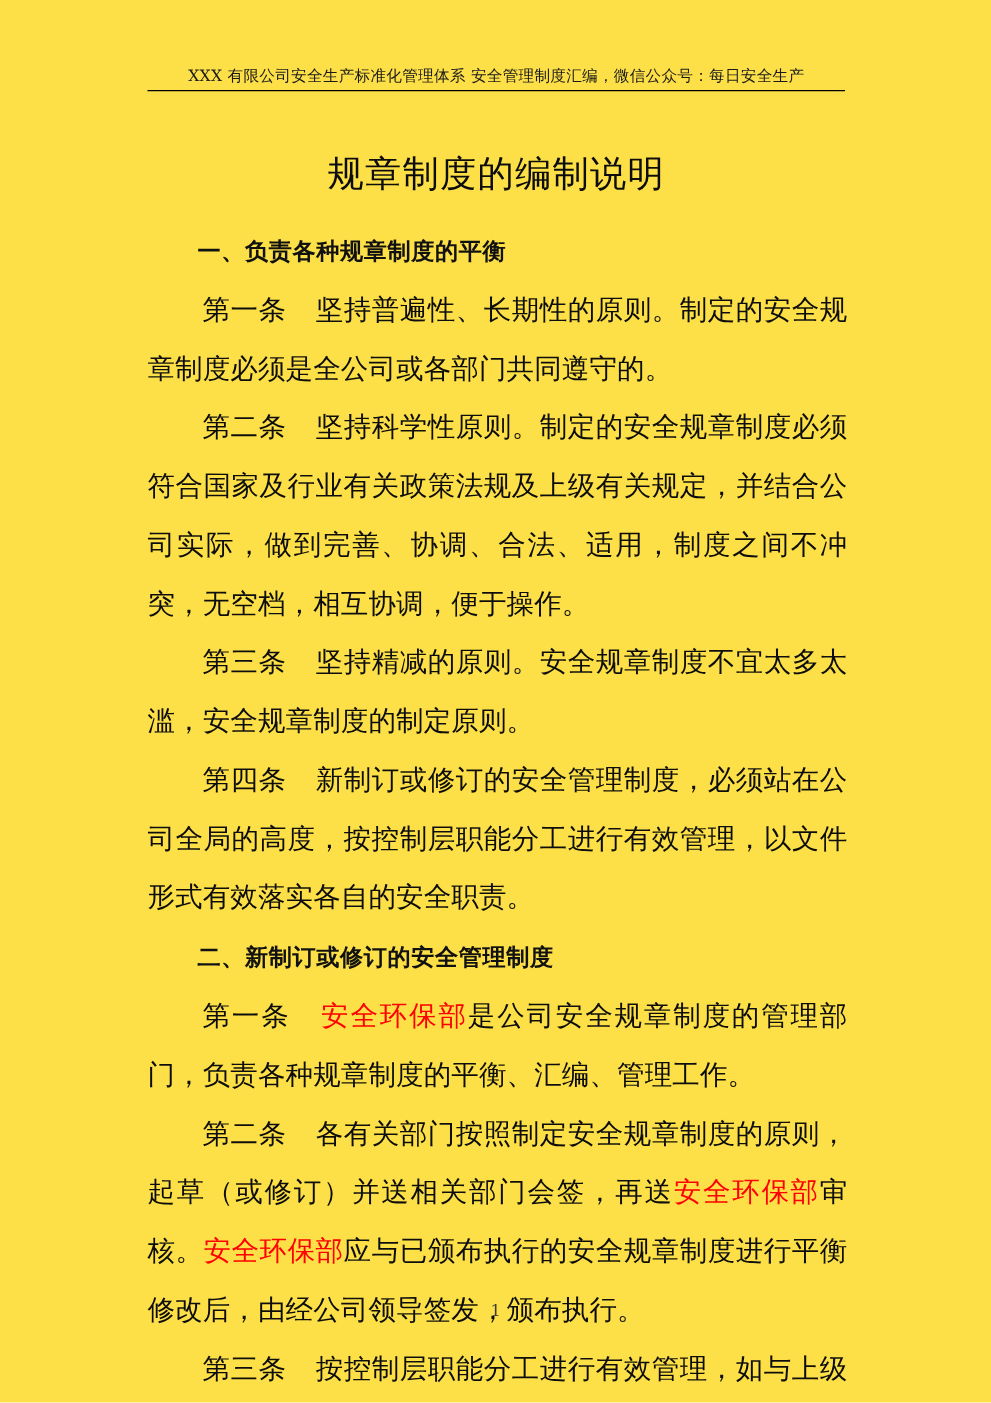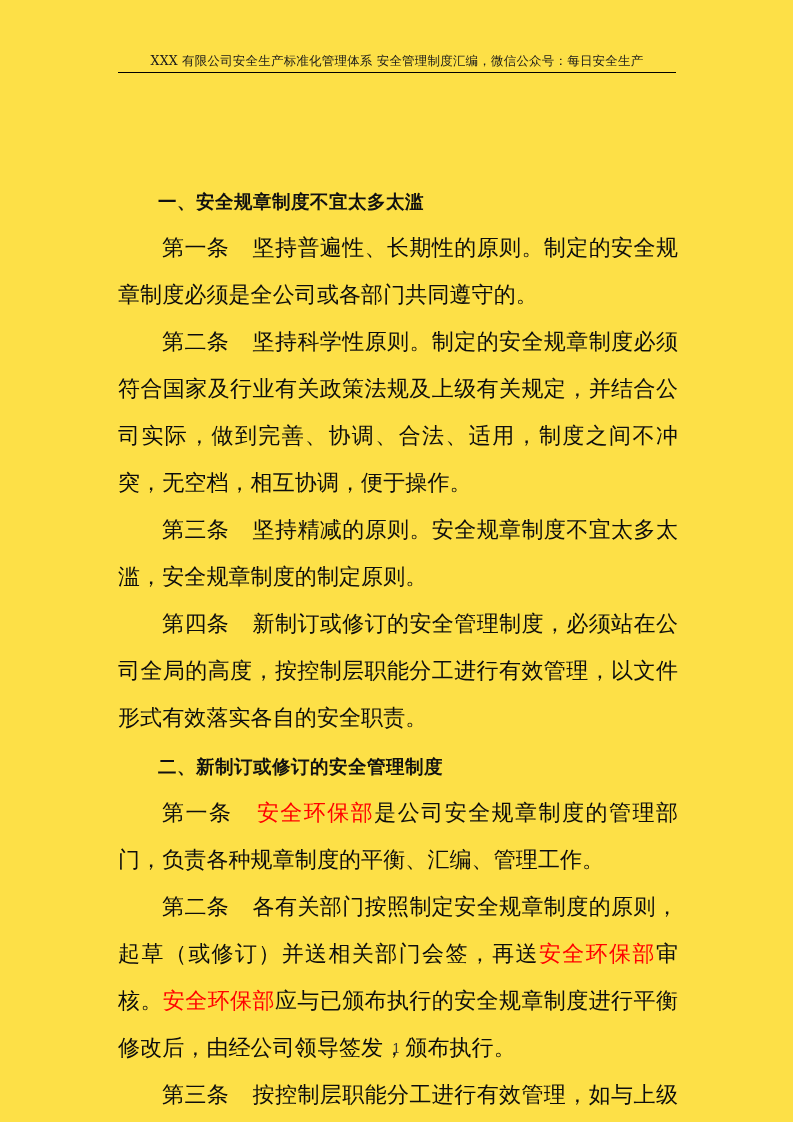--- a/index.html
+++ b/index.html
@@ -111,24 +111,25 @@
 </head>
 <body>
 
 <div class="page">
 
   <div class="header">
     <div class="header-text">XXX 有限公司安全生产标准化管理体系 安全管理制度汇编，微信公众号：每日安全生产</div>
     <div class="header-rule"></div>
   </div>
 
+  <div class="doc-title">规章制度的编制说明</div>
 
   <div class="content">
 
-    <div class="section-heading first">一、安全规章制度不宜太多太滥</div>
+    <div class="section-heading first">一、负责各种规章制度的平衡</div>
 
     <p class="para"><span>第一条</span><span class="gap"></span><span>坚持普遍性、长期性的原则。制定的安全规章制度必须是全公司或各部门共同遵守的。</span></p>
 
     <p class="para"><span>第二条</span><span class="gap"></span><span>坚持科学性原则。制定的安全规章制度必须符合国家及行业有关政策法规及上级有关规定，并结合公司实际，做到完善、协调、合法、适用，制度之间不冲突，无空档，相互协调，便于操作。</span></p>
 
     <p class="para"><span>第三条</span><span class="gap"></span><span>坚持精减的原则。安全规章制度不宜太多太滥，安全规章制度的制定原则。</span></p>
 
     <p class="para"><span>第四条</span><span class="gap"></span><span>新制订或修订的安全管理制度，必须站在公司全局的高度，按控制层职能分工进行有效管理，以文件形式有效落实各自的安全职责。</span></p>
 
     <div class="section-heading">二、新制订或修订的安全管理制度</div>

